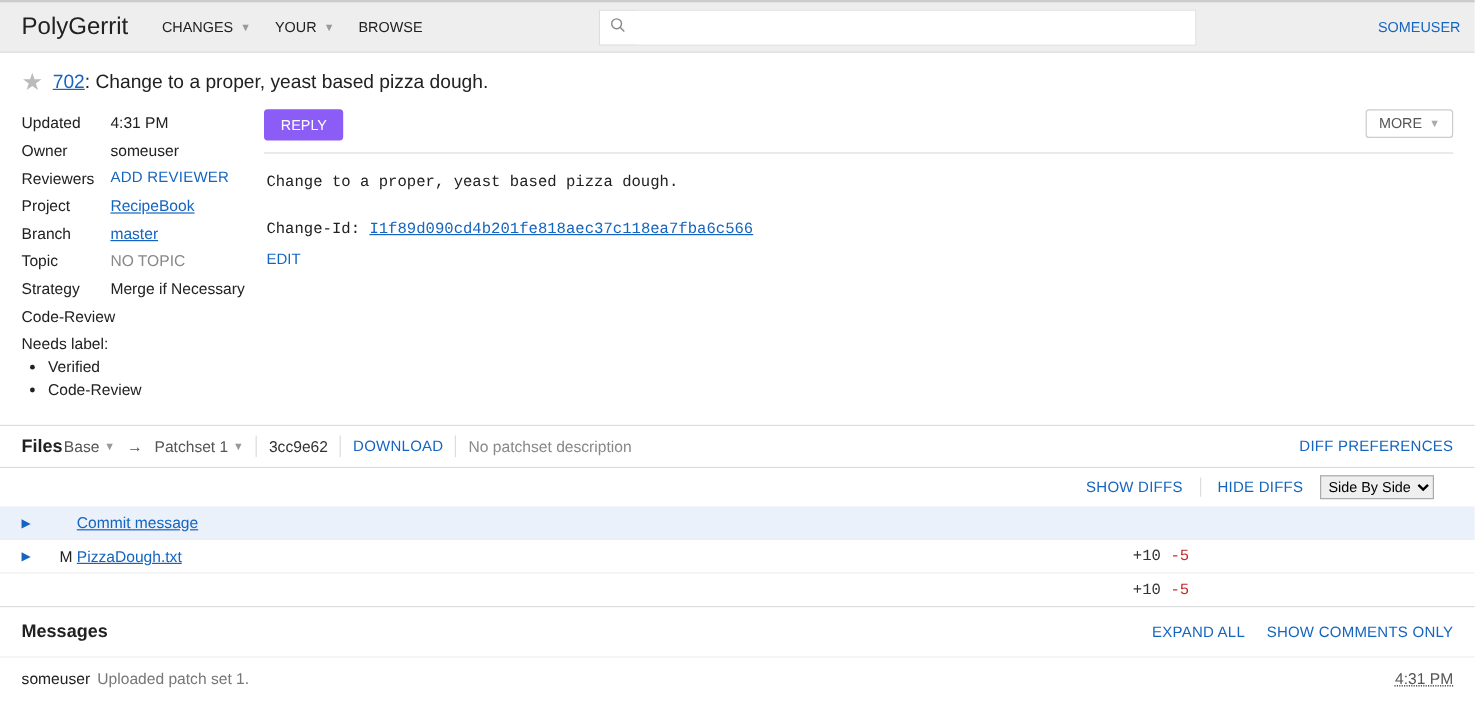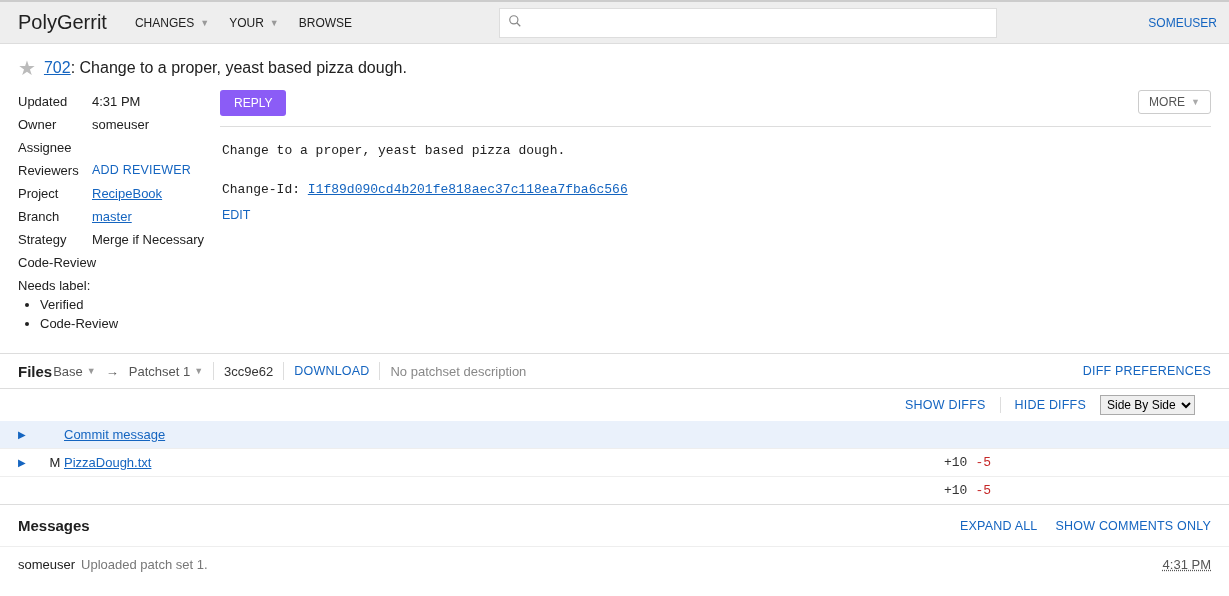--- a/index.html
+++ b/index.html
@@ -125,34 +125,34 @@
   <div class="meta">
     <div class="meta-row">
         <span class="meta-k">Updated</span>
         <span class="meta-v">4:31 PM</span>
       </div>
     <div class="meta-row">
         <span class="meta-k">Owner</span>
         <span class="meta-v">someuser</span>
       </div>
     <div class="meta-row">
-        <span class="meta-k">Assignee</span>
-        <span class="meta-v"></span>
-      </div>
-    <div class="meta-row">
         <span class="meta-k">Reviewers</span>
         <span class="meta-v cap-link">ADD REVIEWER</span>
       </div>
     <div class="meta-row">
         <span class="meta-k">Project</span>
         <span class="meta-v"><a class="link">RecipeBook</a></span>
       </div>
     <div class="meta-row">
         <span class="meta-k">Branch</span>
         <span class="meta-v"><a class="link">master</a></span>
+      </div>
+    <div class="meta-row">
+        <span class="meta-k">Topic</span>
+        <span class="meta-v gray">NO TOPIC</span>
       </div>
     <div class="meta-row">
         <span class="meta-k">Strategy</span>
         <span class="meta-v">Merge if Necessary</span>
       </div>
     <div class="meta-row">
         <span class="meta-k" style="width:90px">Code-Review</span>
         <span class="meta-v"></span>
       </div>
     <div class="meta-row">

